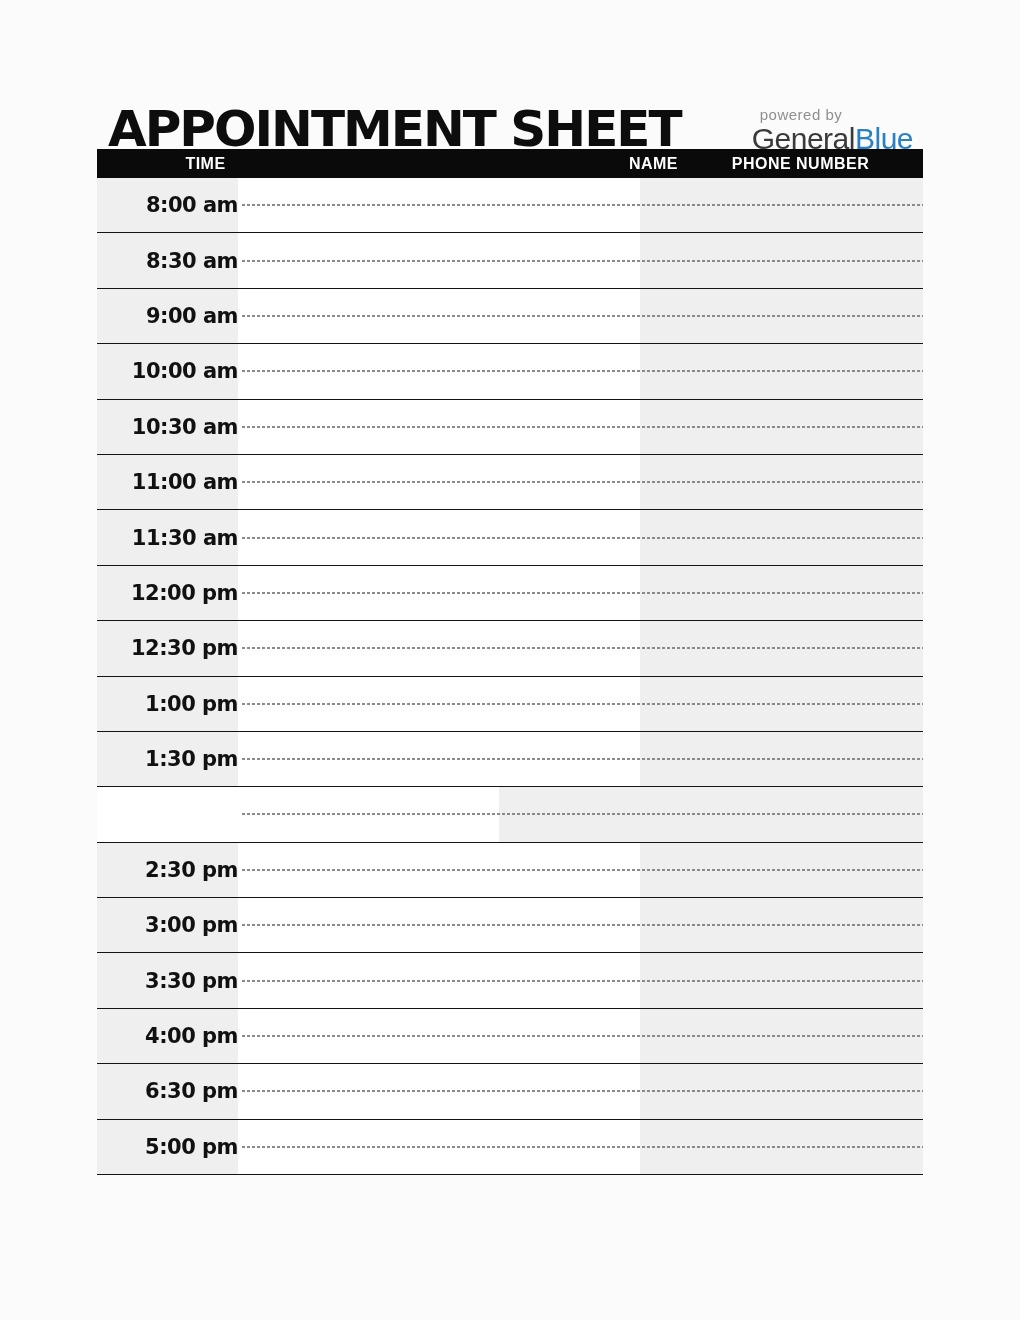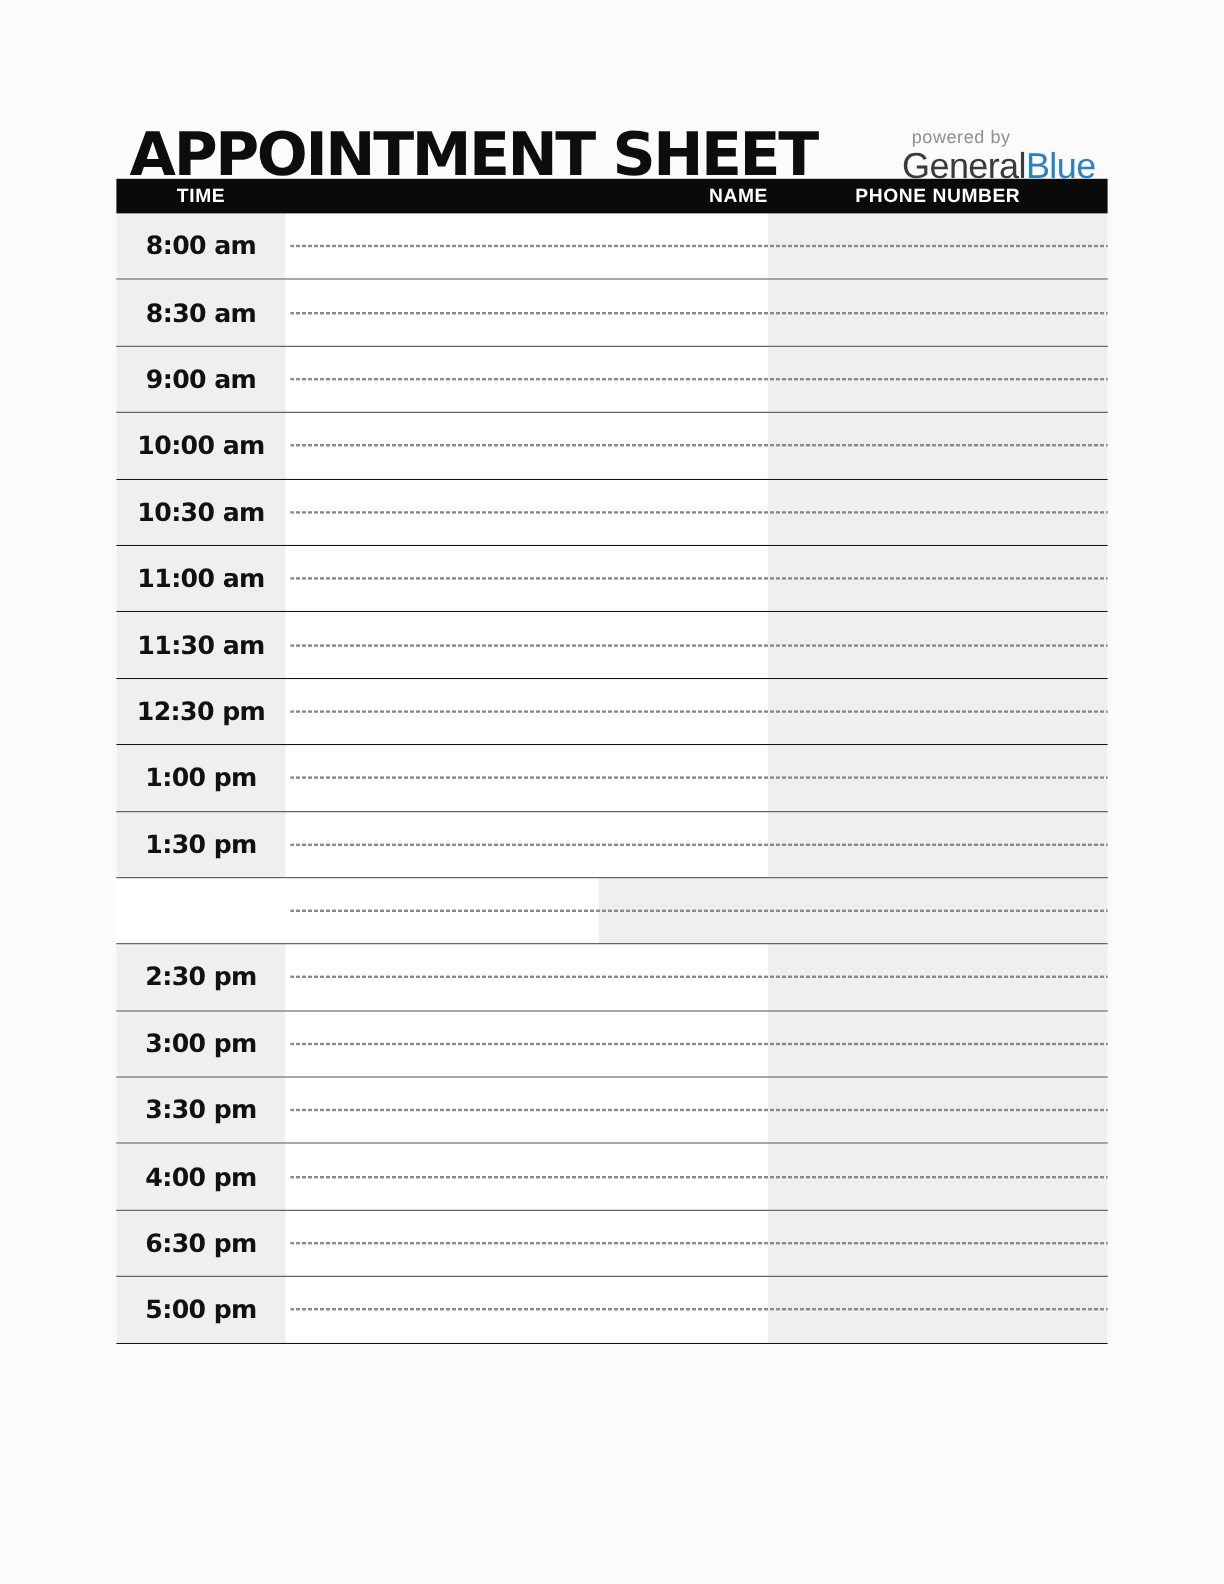--- a/index.html
+++ b/index.html
@@ -66,37 +66,37 @@
     height: 29px;
     align-items: center;
   }
   .th {
     color: #ffffff;
     font-weight: bold;
     font-size: 16px;
     letter-spacing: 0.5px;
     text-align: center;
   }
-  .th.time  { width: 141px; }
+  .th.time  { width: 141px; padding-left: 38px; }
   .th.name  { width: 402px; text-align: right; }
   .th.phone { flex: 1; }
   .row {
     display: flex;
     height: 55.4px;
     box-sizing: border-box;
     border-bottom: 1.5px solid #141414;
     position: relative;
   }
   .cell { height: 100%; box-sizing: border-box; }
   .cell.time {
     width: 141px;
     background: #efefef;
     display: flex;
     align-items: center;
-    justify-content: center;
+    justify-content: flex-end;
   }
   .cell.name  { width: 402px; background: #ffffff; }
   .cell.phone { flex: 1; background: #efefef; }
   .time-label {
     font-family: "DejaVu Sans", sans-serif;
     font-weight: 800;
     font-size: 21px;
     letter-spacing: -0.5px;
     color: #111111;
     white-space: nowrap;
@@ -190,20 +190,28 @@
 
   <div class="row">
     <div class="cell time">
       <span class="time-label">11:30 am</span>
     </div>
     <div class="cell name"></div>
     <div class="cell phone"></div>
     <div class="write-line"></div>
   </div>
 
+  <div class="row">
+    <div class="cell time">
+      <span class="time-label">12:00 pm</span>
+    </div>
+    <div class="cell name"></div>
+    <div class="cell phone"></div>
+    <div class="write-line"></div>
+  </div>
 
   <div class="row">
     <div class="cell time">
       <span class="time-label">12:30 pm</span>
     </div>
     <div class="cell name"></div>
     <div class="cell phone"></div>
     <div class="write-line"></div>
   </div>
 

